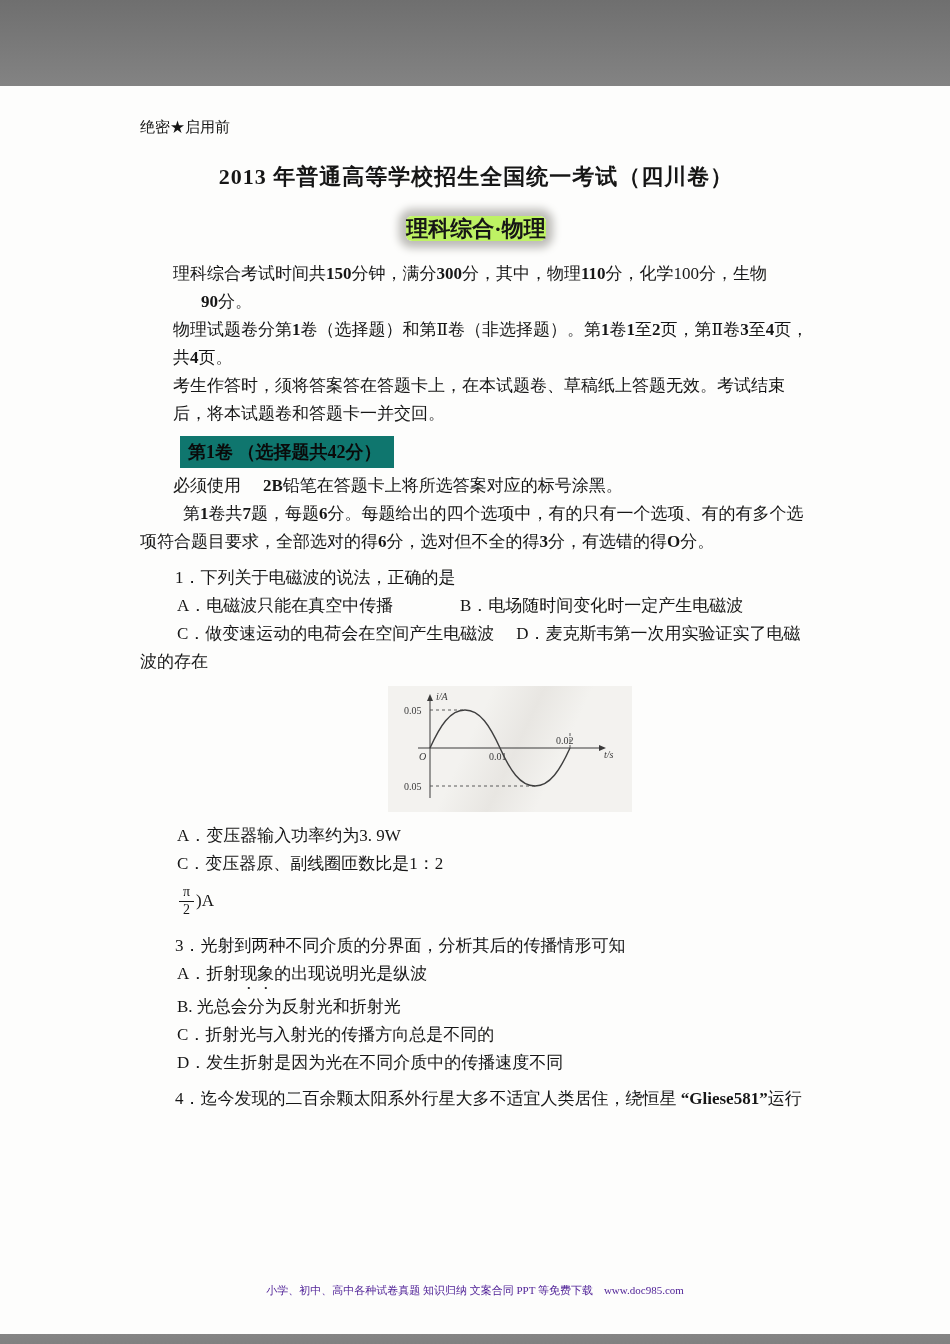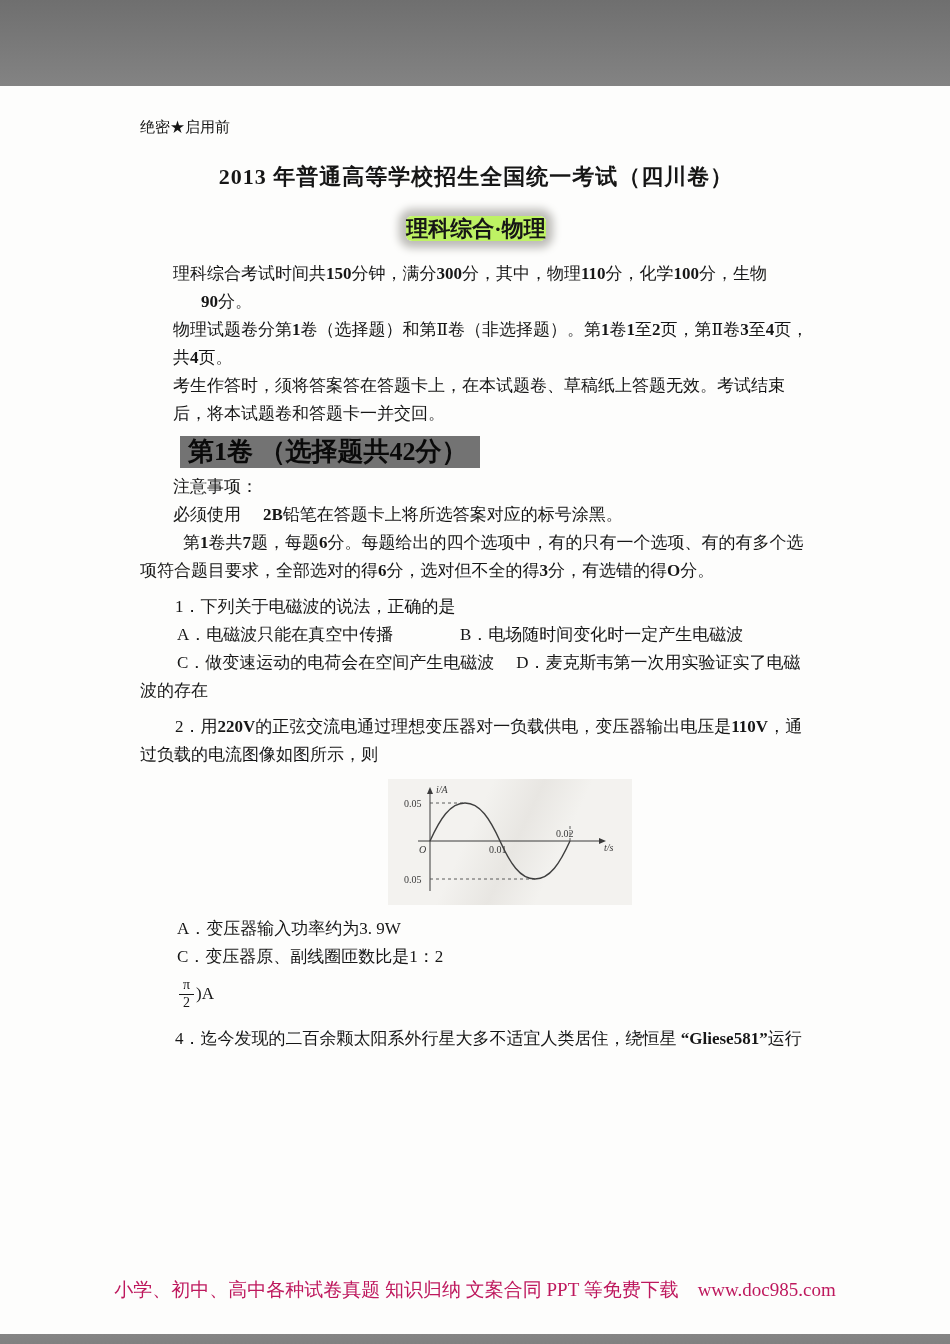--- a/index.html
+++ b/index.html
@@ -27,22 +27,22 @@
   .subtitle .smudge {
     background:#bef264; box-shadow:0 0 9px 7px #bdbcb8;
     border-radius:6px;
   }
 
   .intro p { margin-left:33px; }
 
   .section-header-wrap { margin:8px 0 4px 0; }
   .section-header {
     display:inline-block; margin-left:40px;
-    background:#737373; color:#0a0a0a;
-    font-weight:bold; font-size:26px; line-height:26px;
+    background:#0f766e; color:#0a0a0a;
+    font-weight:bold; font-size:18px; line-height:26px;
     padding:3px 12px 3px 8px;
   }
 
   .notes .nt { margin-left:33px; }
   .notes .n1 { margin-left:33px; }
   .notes .n2 { text-indent:43px; }
 
   .question { margin-top:8px; }
   .stem { margin-left:35px; }
   .stem.flow { margin-left:0; text-indent:35px; }
@@ -63,65 +63,63 @@
 
   .opt-d { margin-left:37px; display:flex; align-items:center; height:46px; }
   .frac { display:inline-flex; flex-direction:column; align-items:center; vertical-align:middle; line-height:1.05; font-size:14px; margin:0 2px; }
   .frac .fnum { border-bottom:1px solid #161616; padding:0 4px 1px; }
   .frac .fden { padding-top:1px; }
 
   .emph { text-emphasis:filled dot #161616; -webkit-text-emphasis:filled dot #161616; text-emphasis-position:under left; -webkit-text-emphasis-position:under left; }
 
   .footer {
     position:absolute; left:0; right:0; bottom:34px;
-    text-align:center; font-size:19px; color:#be185d; line-height:20px;
+    text-align:center; font-size:11px; color:#4c1d95; line-height:20px;
   }
 </style>
 </head>
 <body>
 
 <div class="scan-bar top"></div>
 
 <div class="page">
 
   <div class="classification">绝密★启用前</div>
 
   <h1 class="title">2013 年普通高等学校招生全国统一考试（四川卷）</h1>
 
   <h2 class="subtitle"><span class="smudge">理科综合·物理</span></h2>
 
   <div class="intro">
-    <p><span>理科综合考试时间共</span><span style="font-weight: bold;">150</span><span>分钟，满分</span><span style="font-weight: bold;">300</span><span>分，其中，物理</span><span style="font-weight: bold;">110</span><span>分，化学</span><span style="font-weight: bold;">100</span><span>分，生物</span><span style="font-weight: bold; padding-left: 28px;">90</span><span>分。</span></p>
+    <p><span>理科综合考试时间共</span><span style="font-weight: bold;">150</span><span>分钟，满分</span><span style="font-weight: bold;">300</span><span>分，其中，物理</span><span style="font-weight: bold;">110</span><span>分，化学</span><span style="font-weight: normal;">100</span><span>分，生物</span><span style="font-weight: bold; padding-left: 28px;">90</span><span>分。</span></p>
     <p><span>物理试题卷分第</span><span style="font-weight: bold;">1</span><span>卷（选择题）和第Ⅱ卷（非选择题）。第</span><span style="font-weight: bold;">1</span><span>卷</span><span style="font-weight: bold;">1</span><span>至</span><span style="font-weight: bold;">2</span><span>页，第Ⅱ卷</span><span style="font-weight: bold;">3</span><span>至</span><span style="font-weight: bold;">4</span><span>页，共</span><span style="font-weight: bold;">4</span><span>页。</span></p>
     <p><span>考生作答时，须将答案答在答题卡上，在本试题卷、草稿纸上答题无效。考试结束后，将本试题卷和答题卡一并交回。</span></p>
   </div>
 
   <div class="section-header-wrap">
     <span class="section-header">第1卷 （选择题共42分）</span>
   </div>
 
   <div class="notes">
-    <p class="nt">注意事项：</p>
     <p class="n1"><span>必须使用</span><span style="font-weight: bold; padding-left: 22px;">2B</span><span>铅笔在答题卡上将所选答案对应的标号涂黑。</span></p>
     <p class="n2"><span>第</span><span style="font-weight: bold;">1</span><span>卷共</span><span style="font-weight: bold;">7</span><span>题，每题</span><span style="font-weight: bold;">6</span><span>分。每题给出的四个选项中，有的只有一个选项、有的有多个选项符合题目要求，全部选对的得</span><span style="font-weight: bold;">6</span><span>分，选对但不全的得</span><span style="font-weight: bold;">3</span><span>分，有选错的得</span><span style="font-weight: bold;">O</span><span>分。</span></p>
   </div>
 
   <div class="question">
     <p class="stem">1．下列关于电磁波的说法，正确的是</p>
     <p class="optrow">
       <span class="first">A．电磁波只能在真空中传播</span>
       <span>B．电场随时间变化时一定产生电磁波</span>
     </p>
     <p class="optflow">
       <span>C．做变速运动的电荷会在空间产生电磁波</span><span class="gap-inline"></span><span>D．麦克斯韦第一次用实验证实了电磁波的存在</span>
     </p>
   </div>
 
   <div class="question">
-    <p class="stem flow"><span>2．用</span><span style="font-weight: bold;">220V</span><span>的正弦交流电通过理想变压器对一负载供电，变压器输出电压是</span><span style="font-weight: bold;">110V</span><span>，通过负载的电流图像如图所示，则</span></p>
 
     <div class="graph-wrap">
       <div class="graph">
         <svg viewBox="0 0 244 126" xmlns="http://www.w3.org/2000/svg">
 
           <line x1="42" y1="12" x2="42" y2="112" stroke="#3a3a3a" stroke-width="1"></line>
           <line x1="30" y1="62" x2="214" y2="62" stroke="#3a3a3a" stroke-width="1"></line>
 
           <path d="M42 8 L39 15 L45 15 Z" fill="#3a3a3a"></path>
           <path d="M218 62 L211 59 L211 65 Z" fill="#3a3a3a"></path>
@@ -147,20 +145,27 @@
     <p class="opt">C．变压器原、副线圈匝数比是1：2</p>
     <p class="opt-d">
       <span class="frac">
         <span class="fnum">π</span>
         <span class="fden">2</span>
       </span>
       <span>)A</span>
     </p>
   </div>
 
+  <div class="question">
+    <p class="stem">3．光射到两种不同介质的分界面，分析其后的传播情形可知</p>
+    <p class="opt"><span>A．折射</span><span class="emph">现象</span><span>的出现说明光是纵波</span></p>
+    <p class="opt">B. 光总会分为反射光和折射光</p>
+    <p class="opt">C．折射光与入射光的传播方向总是不同的</p>
+    <p class="opt">D．发生折射是因为光在不同介质中的传播速度不同</p>
+  </div>
 
   <div class="question">
     <p class="stem"><span>4．迄今发现的二百余颗太阳系外行星大多不适宜人类居住，绕恒星 </span><span style="font-weight: bold;">“Gliese581”</span><span>运行</span></p>
   </div>
 
   <p class="footer">小学、初中、高中各种试卷真题 知识归纳 文案合同 PPT 等免费下载　www.doc985.com</p>
 
 </div>
 
 <div class="scan-bar bottom"></div>

